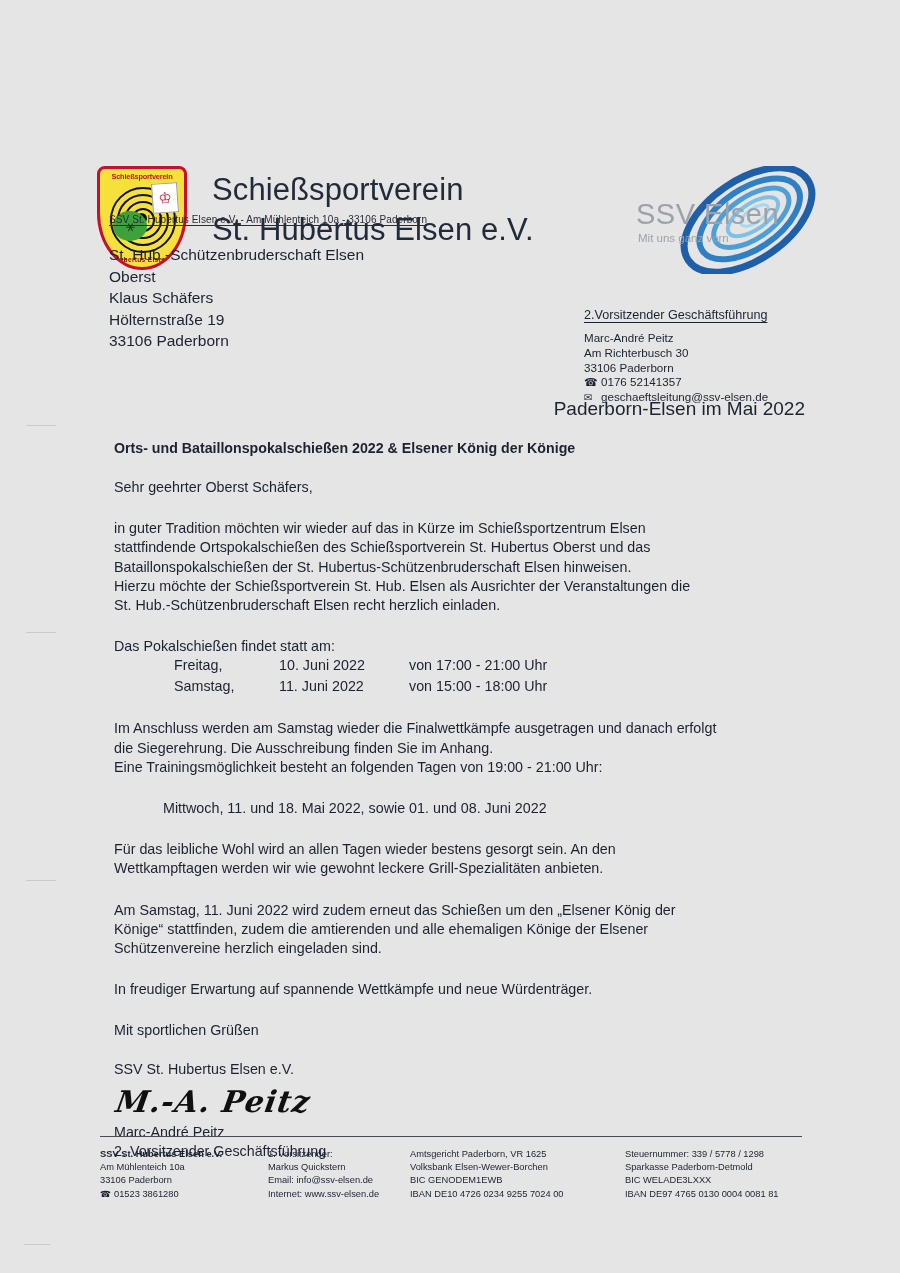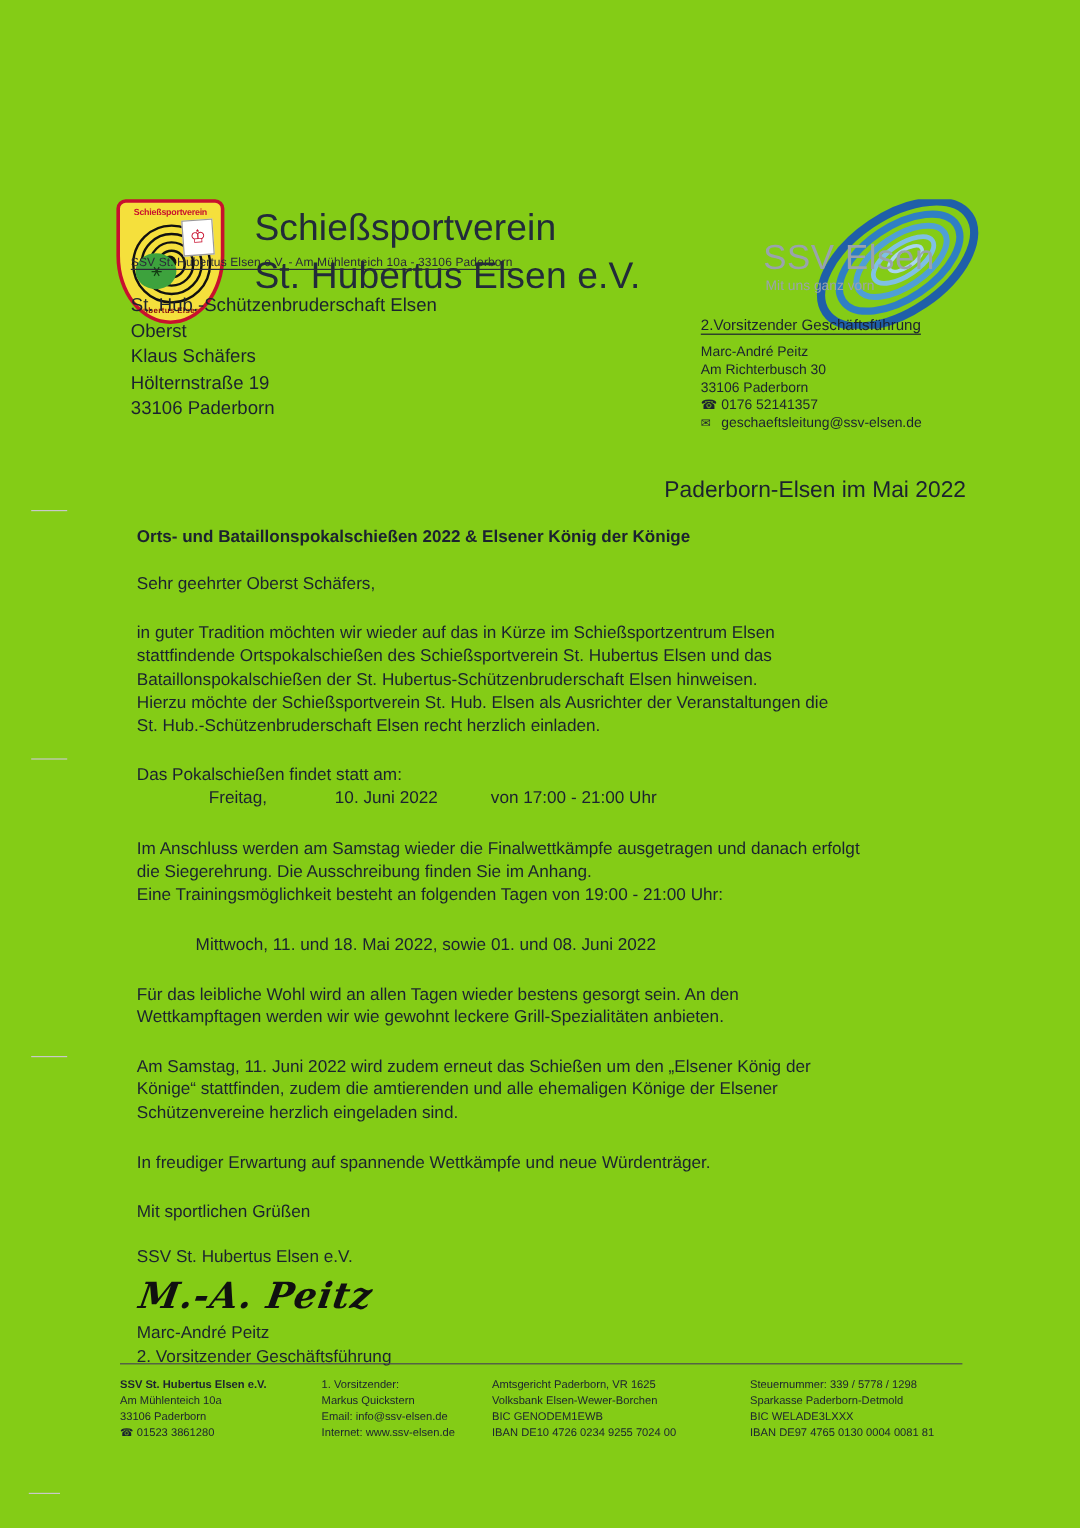--- a/index.html
+++ b/index.html
@@ -3,21 +3,21 @@
 <meta charset="utf-8">
 <title>SSV St. Hubertus Elsen e.V. – Einladung</title>
 <style>
   html,body{margin:0;padding:0;background:#ffffff;}
   body{
     width:900px;height:1273px;position:relative;overflow:hidden;
     font-family:"Liberation Sans","DejaVu Sans",sans-serif;
     color:#1b2230;
     -webkit-font-smoothing:antialiased;
   }
-  .page{position:absolute;inset:0;background:#84cc16;}
+  .page{position:absolute;inset:0;background:#e5e5e5;}
 
   
   .fold{position:absolute;left:26px;width:30px;height:1px;background:#c9c9c9;}
   .fold.f1{top:425px;}
   .fold.f2{top:632px;}
   .fold.f3{top:880px;}
   .fold.f4{top:1244px;left:24px;width:26px;}
 
   
   .header{position:absolute;left:0;right:0;top:78px;height:125px;}
@@ -85,21 +85,21 @@
   .recipient{
     position:absolute;left:109px;top:244px;width:400px;
     font-size:15.5px;line-height:21.5px;color:#1b2230;
   }
   .recipient div{white-space:nowrap;}
 
   
   .sender{position:absolute;left:584px;top:264px;width:300px;}
   .sender-head{
     font-size:12.6px;color:#1b2230;text-decoration:underline;
-    text-underline-offset:2.5px;margin-bottom:9px;white-space:nowrap;
+    text-underline-offset:2.5px;margin-bottom:9px;white-space:nowrap;margin-top:44px;
   }
   .sender-line{font-size:11.6px;line-height:14.8px;color:#1b2230;white-space:nowrap;}
   .sender-line .gi{display:inline-block;width:17px;font-size:11px;}
   .sender-line .gi.mail{font-size:10px;}
 
   
   .dateline{
     position:absolute;right:95px;top:398px;
     font-size:19px;color:#1b2230;white-space:nowrap;
   }
@@ -225,35 +225,41 @@
   <div class="dateline">Paderborn-Elsen im Mai 2022</div>
 
   <div class="subject">Orts- und Bataillonspokalschießen 2022 &amp; Elsener König der Könige</div>
 
   <div class="body">
 
     <p>Sehr geehrter Oberst Schäfers,</p>
     <div class="gap-m"></div>
 
     <p>in guter Tradition möchten wir wieder auf das in Kürze im Schießsportzentrum Elsen</p>
-    <p>stattfindende Ortspokalschießen des Schießsportverein St. Hubertus Elsen und das</p>
+    <p>stattfindende Ortspokalschießen des Schießsportverein St. Hubertus Oberst und das</p>
     <p>Bataillonspokalschießen der St. Hubertus-Schützenbruderschaft Elsen hinweisen.</p>
     <p>Hierzu möchte der Schießsportverein St. Hub. Elsen als Ausrichter der Veranstaltungen die</p>
     <p>St. Hub.-Schützenbruderschaft Elsen recht herzlich einladen.</p>
     <div class="gap-m"></div>
 
     <p>Das Pokalschießen findet statt am:</p>
     <table class="sched">
       <tbody>
         <tr>
           <td class="c1"></td>
           <td class="c2">Freitag,</td>
           <td class="c3">10. Juni 2022</td>
           <td class="c4">von 17:00 - 21:00 Uhr</td>
         </tr>
+        <tr>
+          <td class="c1"></td>
+          <td class="c2">Samstag,</td>
+          <td class="c3">11. Juni 2022</td>
+          <td class="c4">von 15:00 - 18:00 Uhr</td>
+        </tr>
       </tbody>
     </table>
     <div class="gap-m"></div>
 
     <p>Im Anschluss werden am Samstag wieder die Finalwettkämpfe ausgetragen und danach erfolgt</p>
     <p>die Siegerehrung. Die Ausschreibung finden Sie im Anhang.</p>
     <p>Eine Trainingsmöglichkeit besteht an folgenden Tagen von 19:00 - 21:00 Uhr:</p>
     <div class="gap-m"></div>
 
     <p class="training">Mittwoch, 11. und 18. Mai 2022, sowie 01. und 08. Juni 2022</p>

